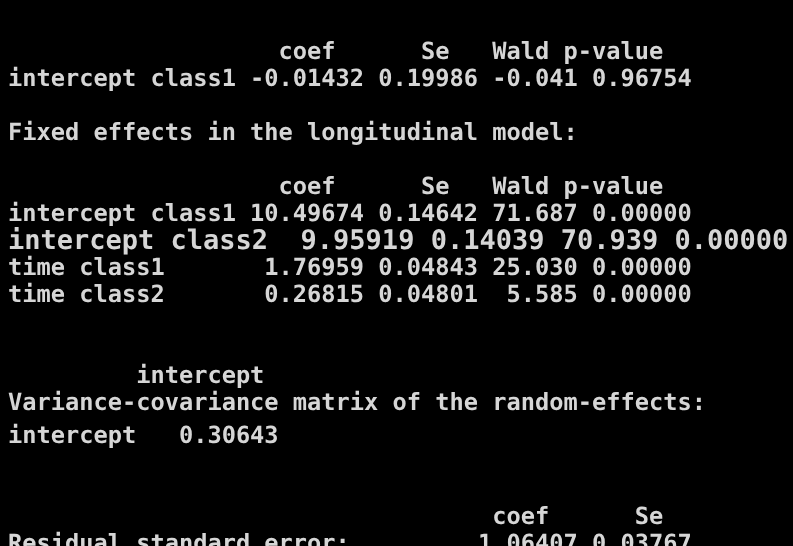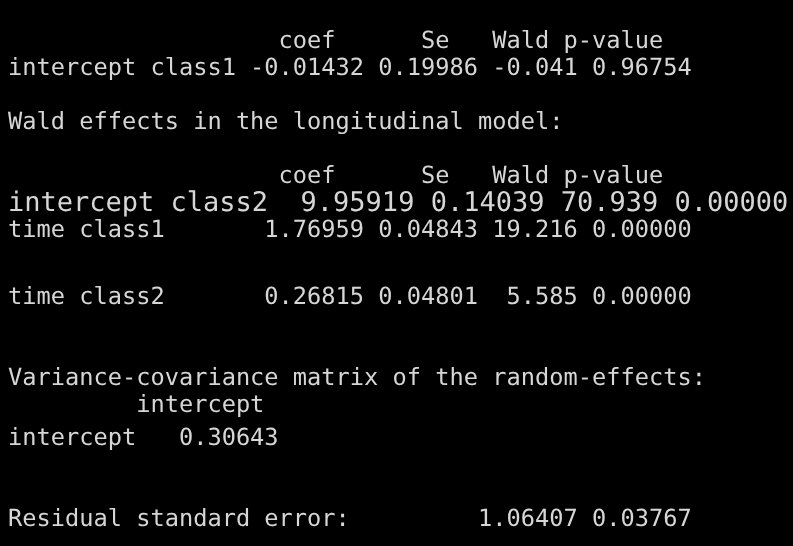--- a/index.html
+++ b/index.html
@@ -13,21 +13,22 @@
     height: 546px;
     overflow: hidden;
     font-family: "DejaVu Sans Mono", "Liberation Mono", monospace;
   }
   #terminal {
     position: relative;
     width: 793px;
     height: 454px;
     background: #000000;
     box-sizing: border-box;
-    padding: 27px 0 0 8px;
+    padding: 38px 0 0 8px;
+    font-weight: bold;
   }
   .line {
     display: block;
     height: 27px;
     line-height: 27px;
     font-size: 20.5px;
     letter-spacing: 0px;
     color: #d6d6d6;
     white-space: pre;
     font-family: "DejaVu Sans Mono", "Liberation Mono", monospace;
@@ -37,27 +38,29 @@
     color: transparent;
   }
 </style>
 </head>
 <body>
 
 <div id="terminal">
   <span class="line" style="font-size: 23.6688px;">                   coef      Se   Wald p-value</span>
   <span class="line" style="font-size: 23.6688px;">intercept class1 -0.01432 0.19986 -0.041 0.96754</span>
   <span class="line blank" style="font-size: 23.6688px;"></span>
-  <span class="line" style="font-size: 23.6688px;">Wald effects in the longitudinal model:</span>
+  <span class="line" style="font-size: 23.6688px;">Fixed effects in the longitudinal model:</span>
   <span class="line blank" style="font-size: 23.6688px;"></span>
   <span class="line" style="font-size: 23.6688px;">                   coef      Se   Wald p-value</span>
+  <span class="line" style="font-size: 23.6688px;">intercept class1 10.49674 0.14642 71.687 0.00000</span>
   <span class="line" style="font-size: 27px;">intercept class2  9.95919 0.14039 70.939 0.00000</span>
-  <span class="line" style="font-size: 23.6688px;">time class1       1.76959 0.04843 19.216 0.00000</span>
-  <span class="line" style="font-size: 23.6688px; margin-top: 40px;">time class2       0.26815 0.04801  5.585 0.00000</span>
+  <span class="line" style="font-size: 23.6688px;">time class1       1.76959 0.04843 25.030 0.00000</span>
+  <span class="line" style="font-size: 23.6688px;">time class2       0.26815 0.04801  5.585 0.00000</span>
   <span class="line blank" style="font-size: 23.6688px;"></span>
   <span class="line blank" style="font-size: 23.6688px;"></span>
+  <span class="line" style="font-size: 23.6688px;">         intercept</span>
   <span class="line" style="font-size: 23.6688px;">Variance-covariance matrix of the random-effects:</span>
-  <span class="line" style="font-size: 23.6688px;">         intercept</span>
   <span class="line" style="font-size: 23.6688px; margin-top: 6px;">intercept   0.30643</span>
   <span class="line blank" style="font-size: 23.6688px;"></span>
   <span class="line blank" style="font-size: 23.6688px;"></span>
+  <span class="line" style="font-size: 23.6688px;">                                  coef      Se</span>
   <span class="line" style="font-size: 23.6688px;">Residual standard error:         1.06407 0.03767</span>
 </div>
 
 </body></html>

